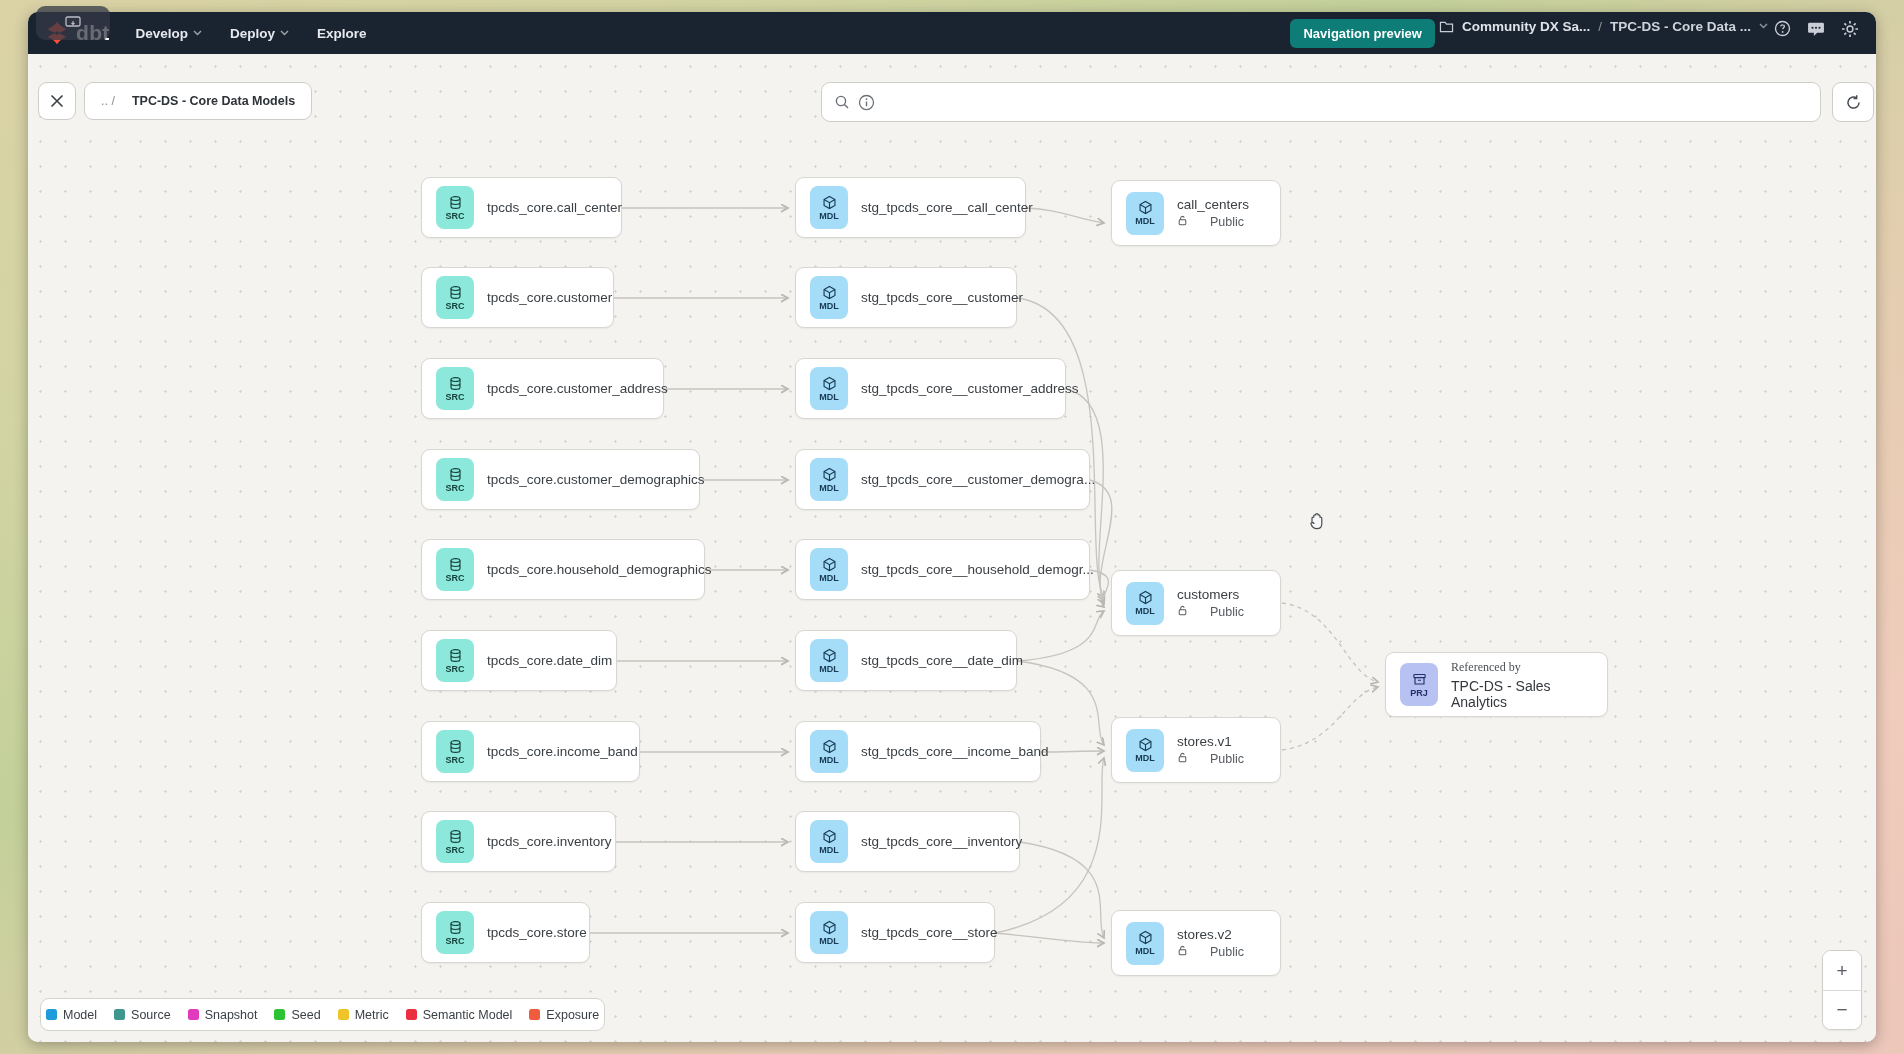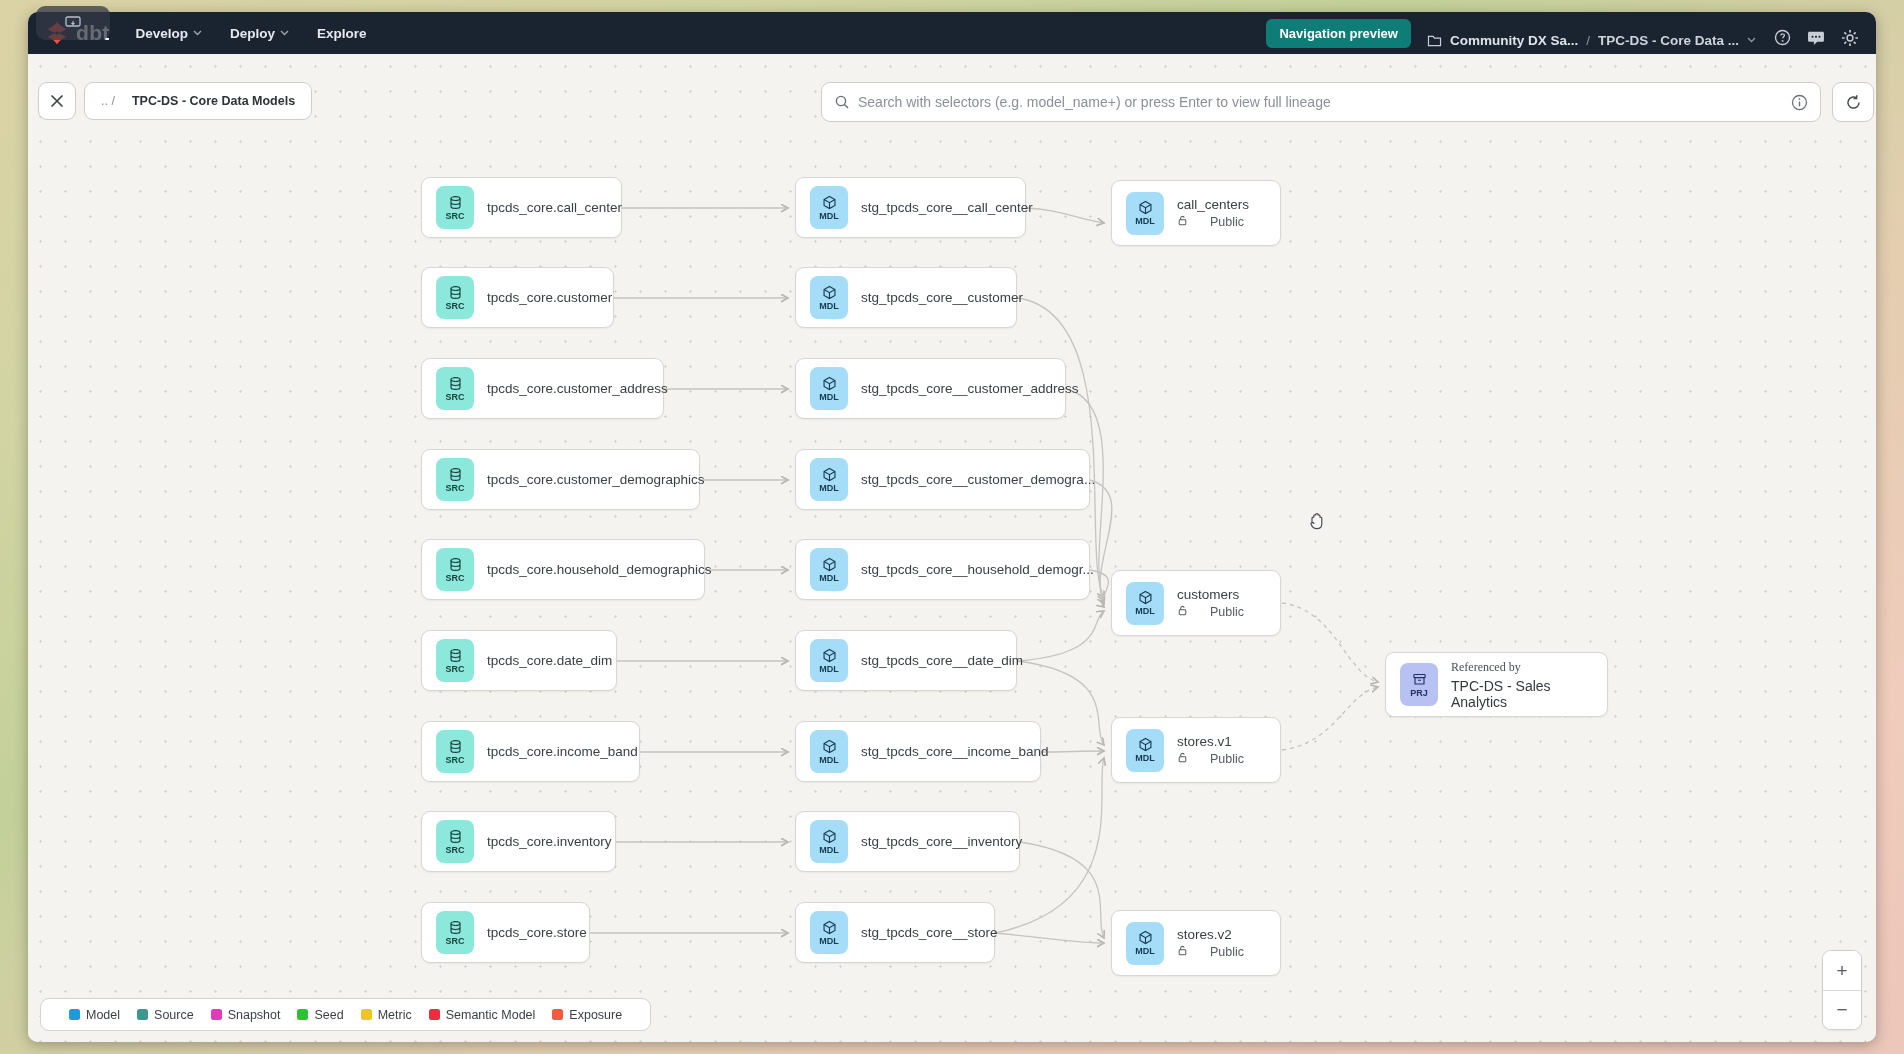--- a/index.html
+++ b/index.html
@@ -21,21 +21,21 @@
   .navbar {
     position:absolute; top:0; left:0; right:0; height:42px; z-index:6;
     background:#1a2330; display:flex; align-items:center; padding:0 16px; gap:26px;
     color:#e6e9ee;
   }
   .logo { display:flex; align-items:center; gap:6px; }
   .logo-text { font-size:21px; font-weight:bold; color:#fff; letter-spacing:.3px; }
   .nav-menus { display:flex; align-items:center; gap:28px; }
   .nav-item { display:flex; align-items:center; gap:5px; font-size:13.5px; font-weight:bold; color:#e6e9ee; cursor:pointer; }
   .nav-item svg { opacity:.65; }
-  .nav-right { margin-left:auto; display:flex; align-items:flex-end; gap:16px; }
+  .nav-right { margin-left:auto; display:flex; align-items:flex-start; gap:4px; }
   .preview-btn {
     background:#0e7d78; color:#fff; font-size:13px; font-weight:bold;
     padding:7px 13px; border-radius:6px; border:none; cursor:pointer;
     font-family:"Liberation Sans",sans-serif;
   }
   .crumb { display:flex; align-items:center; gap:8px; font-size:13.5px; font-weight:bold; color:#dfe3e9; cursor:pointer; }
   .crumb .sep { color:#8d939d; font-weight:normal; }
   .crumb .page { color:#cfd4db; }
   .nav-icons { display:flex; align-items:center; gap:14px; }
   .nav-icon { width:20px; height:20px; display:flex; align-items:center; justify-content:center; cursor:pointer; color:#c9ced6; }
@@ -113,21 +113,21 @@
     display:flex; align-items:center; gap:7px; padding:0 13px;
     background:#14635c; color:#fff; font-size:12.5px; font-weight:bold;
     border:1px solid #14635c; border-radius:9px 0 0 9px; cursor:pointer;
   }
   .resource-btn {
     display:flex; align-items:center; gap:8px; padding:0 13px;
     background:#fff; color:#33383d; font-size:13px;
     border:1px solid #cfcdc7; border-left:none; border-radius:0 9px 9px 0; cursor:pointer;
   }
   .legend {
-    display:flex; align-items:center; gap:17px; height:33px; padding:0 28px;
+    display:flex; align-items:center; gap:17px; height:33px; padding:0 5px;
     background:#fff; border:1px solid #d5d3ce; border-radius:9px;
   }
   .legend-item { display:flex; align-items:center; gap:6px; font-size:12.5px; color:#3a3f45; }
   .swatch { width:11px; height:11px; border-radius:2.5px; }
 
   
   .zoomctl {
     position:absolute; right:14px; bottom:12px; width:40px; z-index:5;
     background:#fff; border:1px solid #cfcdc7; border-radius:9px; overflow:hidden;
     box-shadow:0 1px 2px rgba(0,0,0,.06);
@@ -595,21 +595,20 @@
     </div>
     <div class="lineage-chip">
       <span class="pre">.. /</span>
       <span class="name">TPC-DS - Core Data Models</span>
     </div>
     <div class="searchbar">
       <svg width="16" height="16" viewBox="0 0 16 16">
           <circle cx="7" cy="7" r="4.6" fill="none" stroke="#6b7077" stroke-width="1.4"></circle>
           <path d="M10.4 10.4 14 14" stroke="#6b7077" stroke-width="1.4"></path>
         </svg>
-      <input type="text" placeholder="Search with selectors (e.g. model_name+) or press Enter to view full lineage" style="">
       <svg width="17" height="17" viewBox="0 0 16 16">
           <circle cx="8" cy="8" r="6.6" fill="none" stroke="#6b7077" stroke-width="1.2"></circle>
           <circle cx="8" cy="4.8" r=".9" fill="#6b7077"></circle>
           <path d="M8 7v4.5" stroke="#6b7077" stroke-width="1.3"></path>
         </svg>
     </div>
     <div class="refresh-btn">
       <svg width="17" height="17" viewBox="0 0 16 16">
         <path d="M13.2 8A5.2 5.2 0 1 1 11 3.8" fill="none" stroke="currentColor" stroke-width="1.4"></path>
         <path d="M11 1.2v3h-3" fill="none" stroke="currentColor" stroke-width="1.4"></path>

